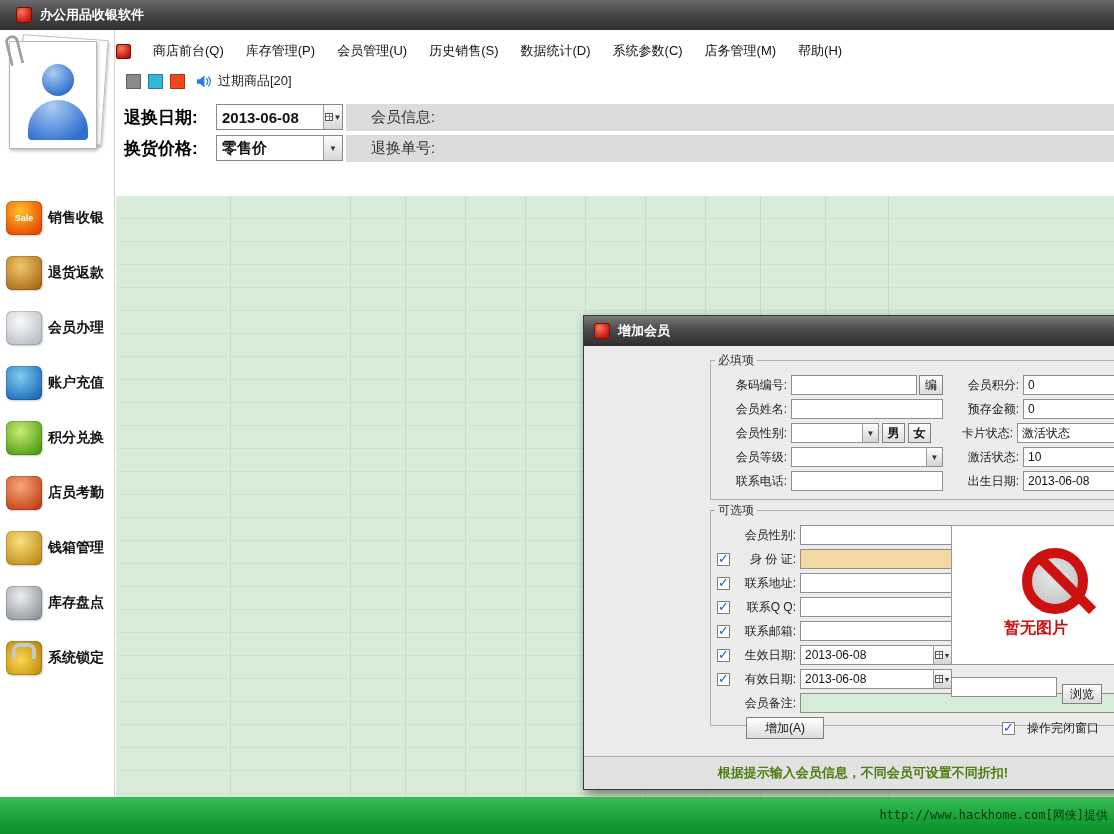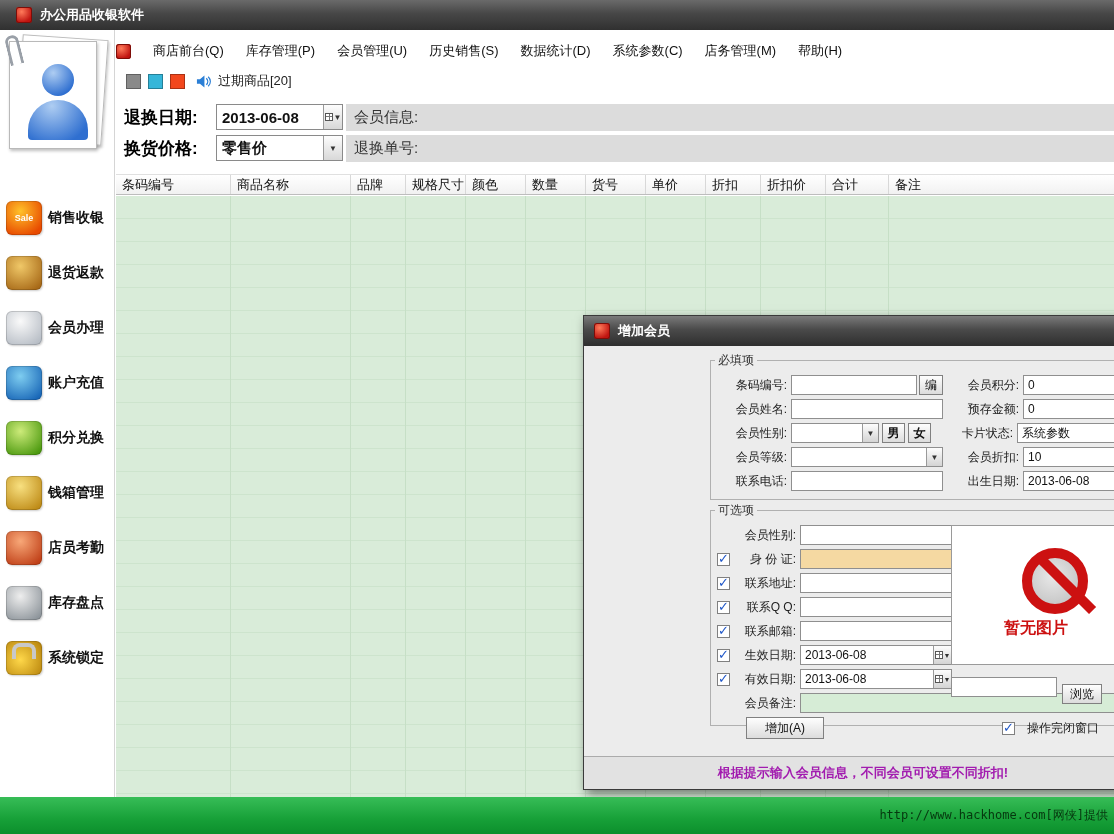--- a/index.html
+++ b/index.html
@@ -55,21 +55,21 @@
   .expired { font-size:13px; color:#222; }
 
   
   .flabel-big { position:absolute; left:8px; font-size:17px; font-weight:bold; color:#000; }
   .datefield, .combofield { position:absolute; left:100px; width:127px; height:26px; background:#fff; border:1px solid #8a8a8a;
     display:flex; align-items:center; font-size:15px; font-weight:bold; color:#111; padding-left:5px; }
   .pickbtn { margin-left:auto; width:19px; height:100%; border-left:1px solid #9a9a9a; background:linear-gradient(#fdfdfd,#d8d8d8);
     display:flex; align-items:center; justify-content:center; gap:1px; font-size:8px; color:#333; cursor:pointer; }
   .grid-ico { width:8px; height:8px; border:1px solid #555;
     background:linear-gradient(#777,#777) 0 2px/8px 1px no-repeat, linear-gradient(#777,#777) 3px 0/1px 8px no-repeat, #fff; }
-  .gstrip { position:absolute; left:230px; right:0; height:27px; background:#dcdcdc; display:flex; align-items:center; padding-left:8px;
+  .gstrip { position:absolute; left:230px; right:0; height:27px; background:#dcdcdc; display:flex; align-items:center; padding-left:25px;
     font-size:15px; color:#333; }
 
   
   .thead { position:absolute; left:0; top:144px; right:0; height:21px; display:flex;
     background:linear-gradient(#ffffff,#f1f1f1); border-top:1px solid #e0e0e0; border-bottom:1px solid #bdbdbd; }
   .th { font-size:13px; color:#111; padding-left:6px; line-height:19px; border-right:1px solid #d8d8d8; overflow:hidden; white-space:nowrap; }
   .tbody { position:absolute; left:0; top:166px; right:0; bottom:0; display:flex;
     background:repeating-linear-gradient(to bottom,#d9ecd9 0 22px,#cde4cd 22px 23px); }
   .tc { height:100%; border-right:1px solid #c6dfc6; }
   .c0{width:115px}.c1{width:120px}.c2{width:55px}.c3{width:60px}.c4{width:60px}.c5{width:60px}
@@ -109,21 +109,21 @@
     background:radial-gradient(circle at 45% 40%, #e8e8e8, #bdbdbd); }
   .noimg-ico::after { content:""; position:absolute; left:-6px; top:20px; width:78px; height:10px; background:#cc1111; transform:rotate(45deg); }
   .noimg-text { position:absolute; left:52px; top:92px; color:#cc1111; font-weight:bold; font-size:16px; text-shadow:1px 1px 0 #fff; }
   .browse-row { position:absolute; left:240px; top:150px; display:flex; gap:5px; align-items:center; }
   .browse-input { width:106px; height:20px; }
   .btn-browse { width:40px; height:20px;margin-top:15px; }
   .btn-add { position:absolute; left:162px; top:401px; width:78px; height:22px; font-size:12px; }
   .close-chk { position:absolute; left:418px; top:404px; display:flex; align-items:center; font-size:12px; color:#222;gap:8px; }
   .dlg-status { position:absolute; left:0; right:0; bottom:0; height:33px; background:#e2e2e2; border-top:1px solid #ababab;
     display:flex; align-items:center; justify-content:center; }
-  .dlg-status span { color:#a21caf; font-size:13px; font-weight:bold; }
+  .dlg-status span { color:#4d7c0f; font-size:13px; font-weight:bold; }
 
   
   .bottombar { position:absolute; left:0; bottom:0; right:0; height:37px;
     background:linear-gradient(#37bd57,#17a038 60%,#0c8f2c); display:flex; align-items:center; justify-content:flex-end; padding-right:6px; }
   .credit { font-family:"DejaVu Sans Mono","Liberation Mono",monospace; font-size:12px; color:#06380f; }
 </style>
 </head>
 <body>
 
 <div class="screen">
@@ -157,26 +157,26 @@
       </div>
       <div class="nav-item">
         <span class="s-ico ico-recharge"></span>
         <span class="nav-label">账户充值</span>
       </div>
       <div class="nav-item">
         <span class="s-ico ico-points"></span>
         <span class="nav-label">积分兑换</span>
       </div>
       <div class="nav-item">
+        <span class="s-ico ico-attend"></span>
+        <span class="nav-label">店员考勤</span>
+      </div>
+      <div class="nav-item">
         <span class="s-ico ico-cashbox"></span>
         <span class="nav-label">钱箱管理</span>
-      </div>
-      <div class="nav-item">
-        <span class="s-ico ico-attend"></span>
-        <span class="nav-label">店员考勤</span>
       </div>
       <div class="nav-item">
         <span class="s-ico ico-inventory"></span>
         <span class="nav-label">库存盘点</span>
       </div>
       <div class="nav-item">
         <span class="s-ico ico-lock"></span>
         <span class="nav-label">系统锁定</span>
       </div>
     </div>
@@ -225,34 +225,20 @@
       <span class="flabel-big" style="top:107px;">换货价格:</span>
       <div class="combofield" style="top:105px;">
         <span>零售价</span>
         <span class="pickbtn">▼</span>
       </div>
       <div class="gstrip" style="top:105px;align-items:center;">
         <span>退换单号:</span>
       </div>
     </div>
 
-    <div class="thead">
-      <span class="th c0">条码编号</span>
-      <span class="th c1">商品名称</span>
-      <span class="th c2">品牌</span>
-      <span class="th c3">规格尺寸</span>
-      <span class="th c4">颜色</span>
-      <span class="th c5">数量</span>
-      <span class="th c6">货号</span>
-      <span class="th c7">单价</span>
-      <span class="th c8">折扣</span>
-      <span class="th c9">折扣价</span>
-      <span class="th c10">合计</span>
-      <span class="th c11">备注</span>
-    </div>
 
     <div class="tbody">
       <div class="tc c0"></div>
       <div class="tc c1"></div>
       <div class="tc c2"></div>
       <div class="tc c3"></div>
       <div class="tc c4"></div>
       <div class="tc c5"></div>
       <div class="tc c6"></div>
       <div class="tc c7"></div>
@@ -298,31 +284,31 @@
       <div class="frow">
         <span class="flab">会员性别:</span>
         <div class="tbox combo w88">
           <span></span>
           <span class="arrow">▼</span>
         </div>
         <div class="btn btn-sex">男</div>
         <div class="btn btn-sex">女</div>
         <span class="flab2" style="margin-left:14px;">卡片状态:</span>
         <div class="tbox w140">
-            <span>系统参数</span>
+            <span>激活状态</span>
           </div>
       </div>
 
       <div class="frow">
         <span class="flab">会员等级:</span>
         <div class="tbox combo w152">
           <span></span>
           <span class="arrow">▼</span>
         </div>
-        <span class="flab2">会员折扣:</span>
+        <span class="flab2">激活状态:</span>
         <div class="tbox w140">
             <span>10</span>
           </div>
       </div>
 
       <div class="frow">
         <span class="flab">联系电话:</span>
         <div class="tbox w152">
             <span></span>
           </div>

